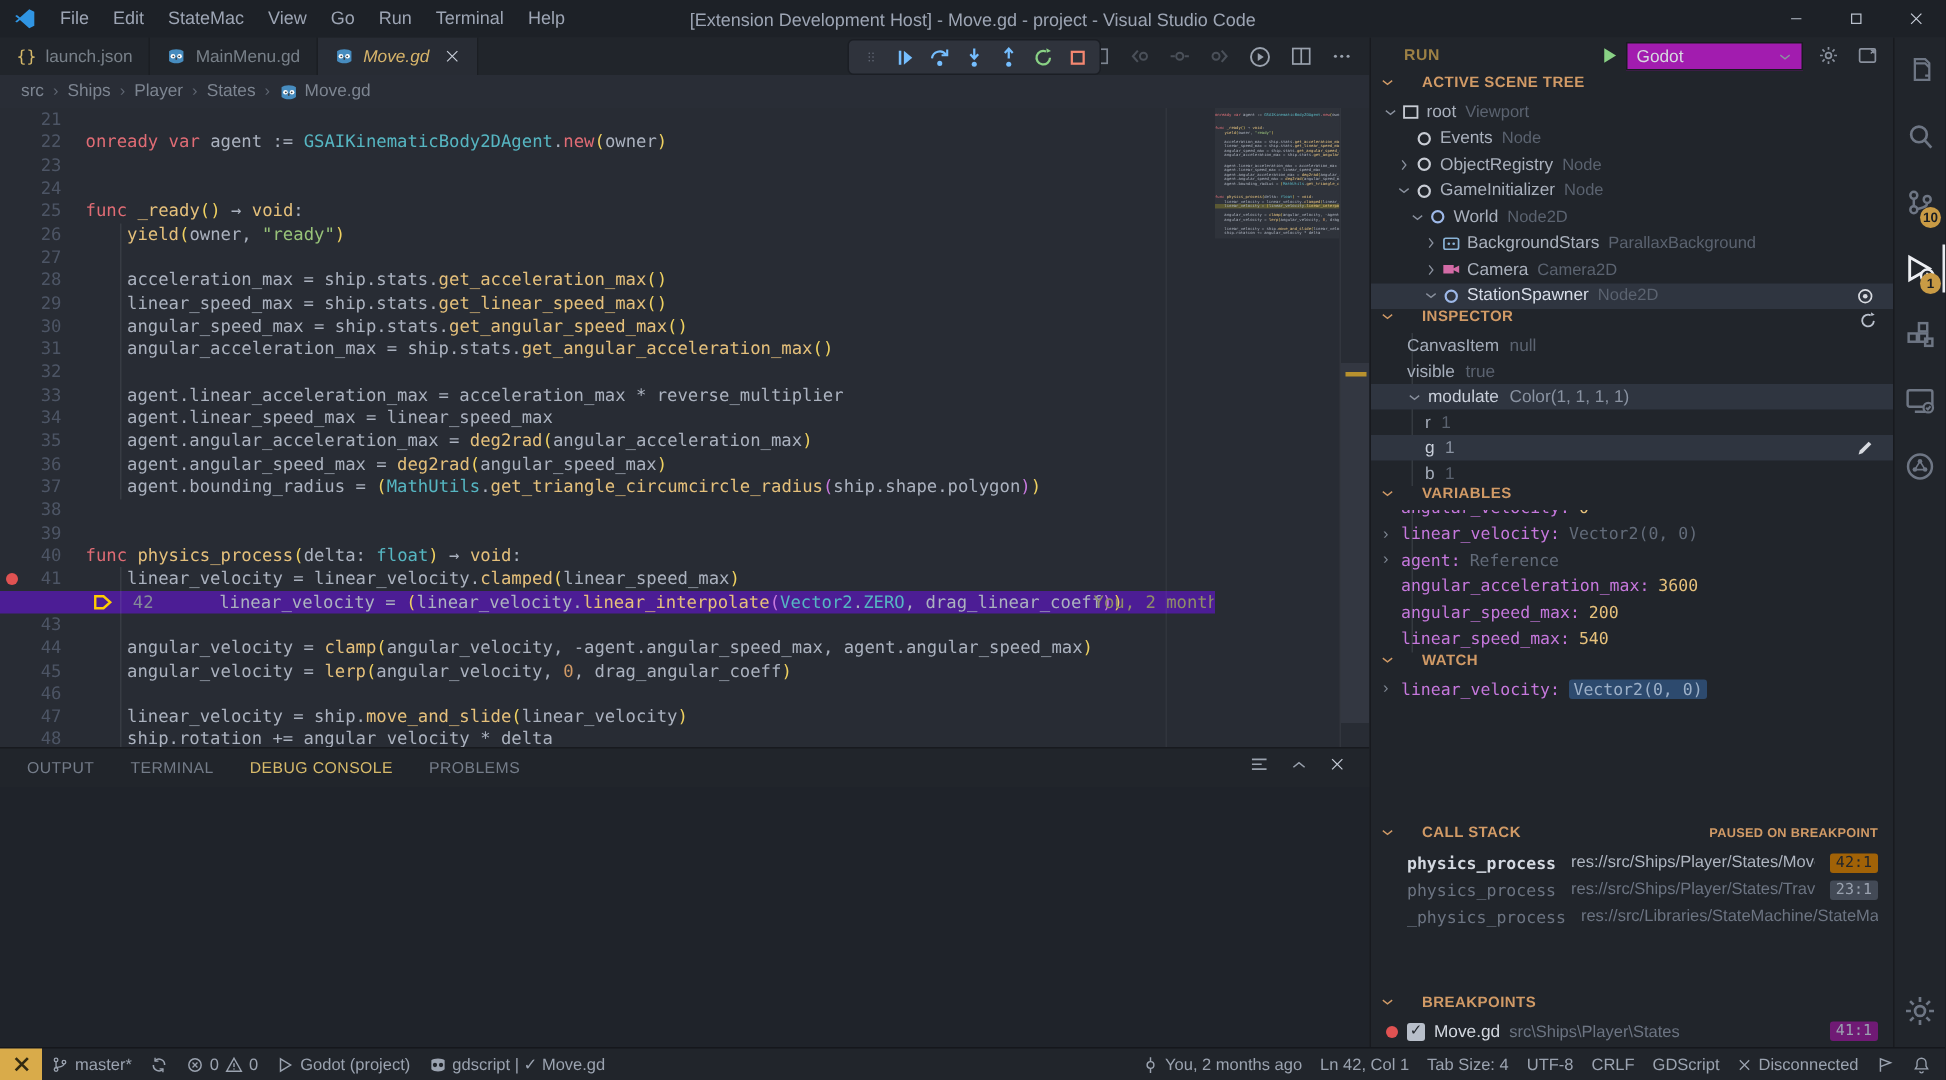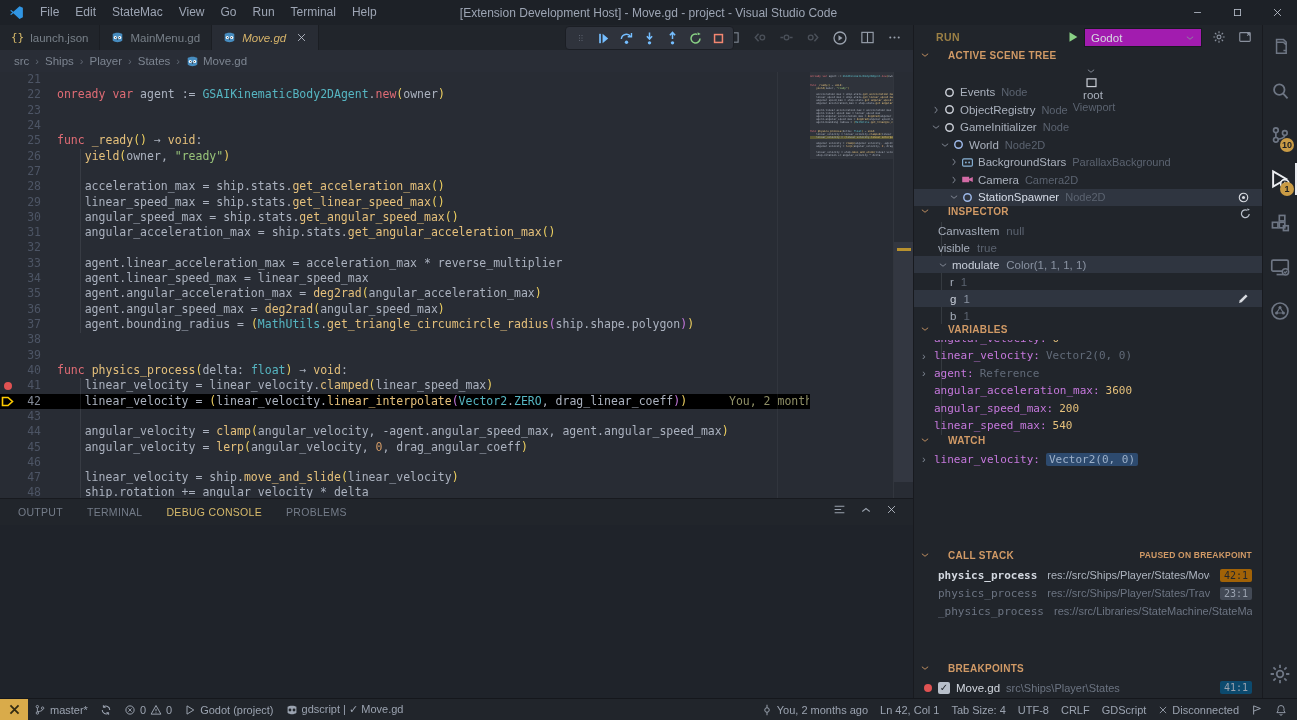--- a/index.html
+++ b/index.html
@@ -39,21 +39,21 @@
   .breadcrumbs{height:22px;background:#292d36;display:flex;align-items:center;padding-left:14px;font-size:11.5px;color:#7d8591;flex:none;gap:2px;}
   .bc-sep{color:#5f6672;margin:0 4px;font-size:11px;}
   .bc-item{display:flex;align-items:center;gap:4px;}
 
   
   .code-area{flex:1;position:relative;background:#282c34;overflow:hidden;font-family:"DejaVu Sans Mono",monospace;}
   .code-rows{position:absolute;left:0;top:0;width:810px;}
   .crow{display:flex;height:15.32px;line-height:15.32px;font-size:11.5px;position:relative;}
   .crow .g{width:57px;flex:none;text-align:right;padding-right:16px;color:#4d5565;position:relative;}
   .crow .c{white-space:pre;color:#abb2bf;}
-  .crow.cur{background:#000000;}
+  .crow.cur{background:#4c1d95;justify-content:center;}
   .crow.cur .g{color:#848b98;}
   .bp-dot{position:absolute;left:4px;top:3.6px;width:8px;height:8px;border-radius:50%;background:#e05252;}
   .frame-arrow{position:absolute;left:1px;top:2.5px;}
   .blame{position:absolute;right:1px;top:0;width:80px;overflow:hidden;white-space:pre;color:#8f8f66;text-align:left;}
   .tk-kw{color:#e06c75}.tk-fn{color:#e5c07b}.tk-ty{color:#56b6c2}.tk-str{color:#98c379}
   .tk-num{color:#d19a66}.tk-pl{color:#abb2bf}.tk-p1{color:#eed060}.tk-p2{color:#c678dd}
   .ruler{position:absolute;left:777px;top:0;bottom:0;width:1px;background:rgba(171,178,191,.07);}
   .iguide{position:absolute;left:80px;width:1px;background:rgba(171,178,191,.12);}
   .minimap{position:absolute;left:810px;top:0;width:83px;bottom:0;overflow:hidden;background:#282c34;}
   .mm-slider{position:absolute;left:0;right:0;top:0;height:87px;background:rgba(255,255,255,.035);}
@@ -108,21 +108,21 @@
   .cs-path{flex:1;text-align:right;color:#aeb5c0;white-space:nowrap;overflow:hidden;text-overflow:clip;}
   .cs-badge{font-size:10px;padding:1px 4px;border-radius:2px;background:#434a56;color:#9aa2af;flex:none;font-family:"DejaVu Sans Mono",monospace;}
   .cs-frame.top .cs-badge{background:#a16207;color:#22262c;}
   .cs-frame.dim .cs-fn{color:#6c7482;font-weight:normal;}
   .cs-frame.dim .cs-path{color:#6c7482;}
   .bp-row{height:17px;display:flex;align-items:center;padding-left:10px;gap:6px;font-size:11.5px;position:relative;}
   .bp-row .dot{width:8px;height:8px;border-radius:50%;background:#e05252;flex:none;}
   .bp-check{width:12px;height:12px;background:#b8bfca;border-radius:2px;color:#22262c;font-size:10px;line-height:12px;text-align:center;flex:none;}
   .bp-name{color:#d3d8e0;}
   .bp-path{color:#6c7482;font-size:11px;}
-  .bp-badge{position:absolute;right:10px;font-size:10px;padding:1px 4px;border-radius:2px;background:#0c4a6e;color:#9aa2af;font-family:"DejaVu Sans Mono",monospace;}
+  .bp-badge{position:absolute;right:10px;font-size:10px;padding:1px 4px;border-radius:2px;background:#701a75;color:#9aa2af;font-family:"DejaVu Sans Mono",monospace;}
 
   
   .ab-item{height:44px;display:flex;align-items:center;justify-content:center;position:relative;color:#6e7684;}
   .ab-item.active{color:#eceef2;}
   .ab-item.active::after{content:"";position:absolute;right:0;top:6px;bottom:6px;width:2px;background:#e8ebf0;}
   .ab-badge{position:absolute;right:3px;bottom:5px;min-width:14px;height:14px;border-radius:7px;background:#c99b45;color:#1b1e23;font-size:9px;font-weight:bold;display:flex;align-items:center;justify-content:center;padding:0 2px;}
   .ab-bottom{position:absolute;bottom:2px;left:0;right:0;}
 
   
   .statusbar{position:absolute;left:0;right:0;bottom:0;height:22px;background:#21252b;border-top:1px solid #15171c;display:flex;align-items:center;font-size:11px;color:#9ba3b0;z-index:30;}
@@ -554,21 +554,21 @@
       </div>
       <div id="sb-sections">
           <div class="sect-header">
             <span class="icon" style="color: rgb(209, 154, 102);">
               <svg width="10" height="10" viewBox="0 0 16 16" fill="none">
                 <path d="M3 6l5 4 5-4" stroke="currentColor" stroke-width="1.4"></path>
               </svg>
             </span>
             <span>ACTIVE SCENE TREE</span>
           </div>
-          <div class="tree-row" style="padding-left: 6px; flex-direction: column;">
+          <div class="tree-row" style="padding-left: 6px;">
             <span class="chv icon">
               <svg width="10" height="10" viewBox="0 0 16 16" fill="none">
                 <path d="M3 6l5 4 5-4" stroke="currentColor" stroke-width="1.4"></path>
               </svg>
             </span>
             <span class="icon">
               <svg width="13" height="13" viewBox="0 0 16 16" fill="none">
                 <rect x="2.5" y="3.5" width="11" height="9.5" stroke="#c8ccd4" stroke-width="1.5"></rect>
               </svg>
             </span>

